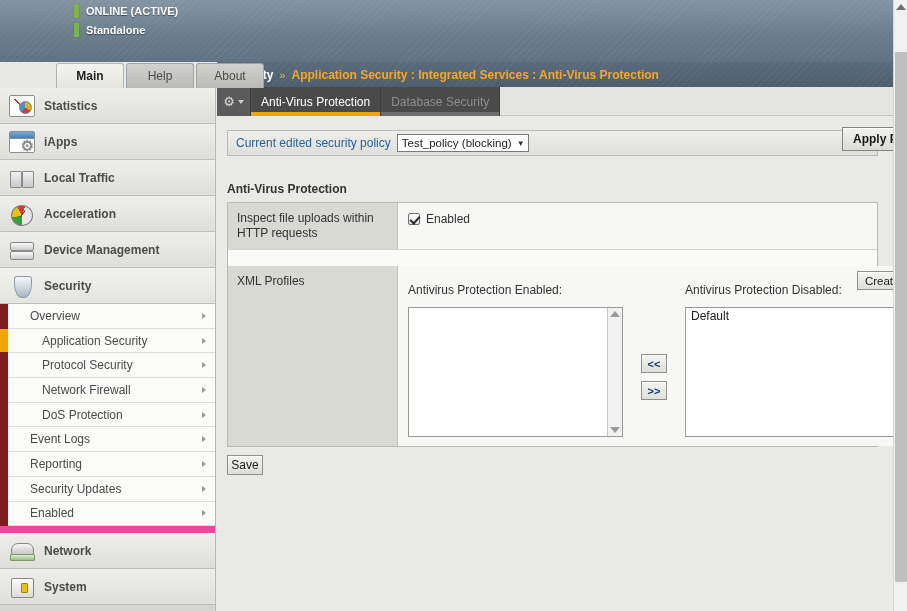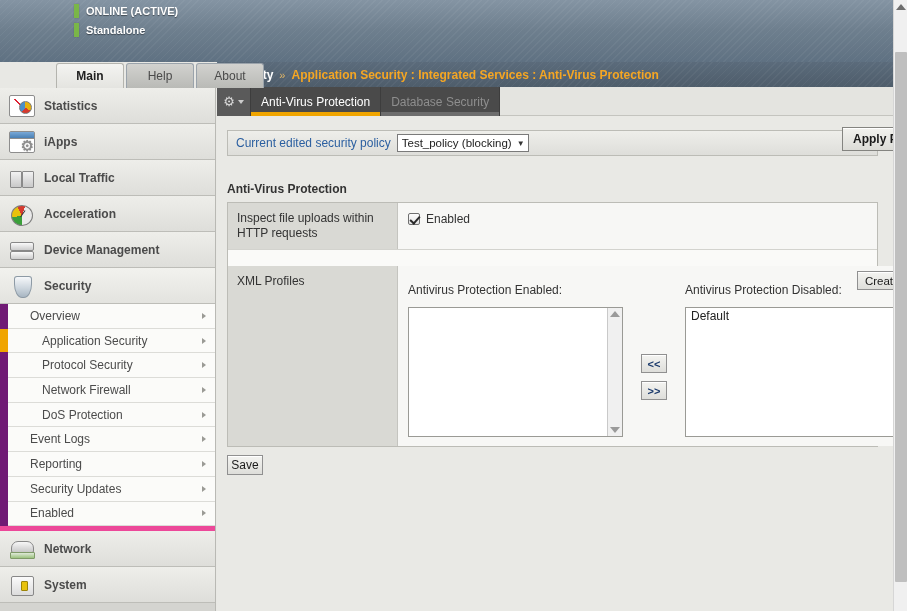--- a/index.html
+++ b/index.html
@@ -168,23 +168,23 @@
     background: linear-gradient(180deg, #fbfbfb, #dcdcdc);
     border: 1px solid #888; border-radius: 2px;
   }
   .ic-sys::after {
     content: ""; position: absolute; left: 12px; top: 7px; width: 5px; height: 8px;
     background: #e8c20c; border: 1px solid #9c8408; border-radius: 1px;
   }
 
   
   .submenu {
-    background: #701a75;
+    background: #7f1d1d;
     padding-left: 8px;
-    border-bottom: 5px solid #ec4899;
+    border-bottom: 7px solid #ec4899;
   }
   .sub-item {
     position: relative; height: 24.7px; display: flex; align-items: center;
     background: #fbfbf9;
     border-bottom: 1px solid #dcdcd8;
     padding-left: 22px; padding-right: 16px;
     font-size: 12px; color: #4b4b4b;
     cursor: pointer;
   }
   .sub-item.indent { padding-left: 34px; }

